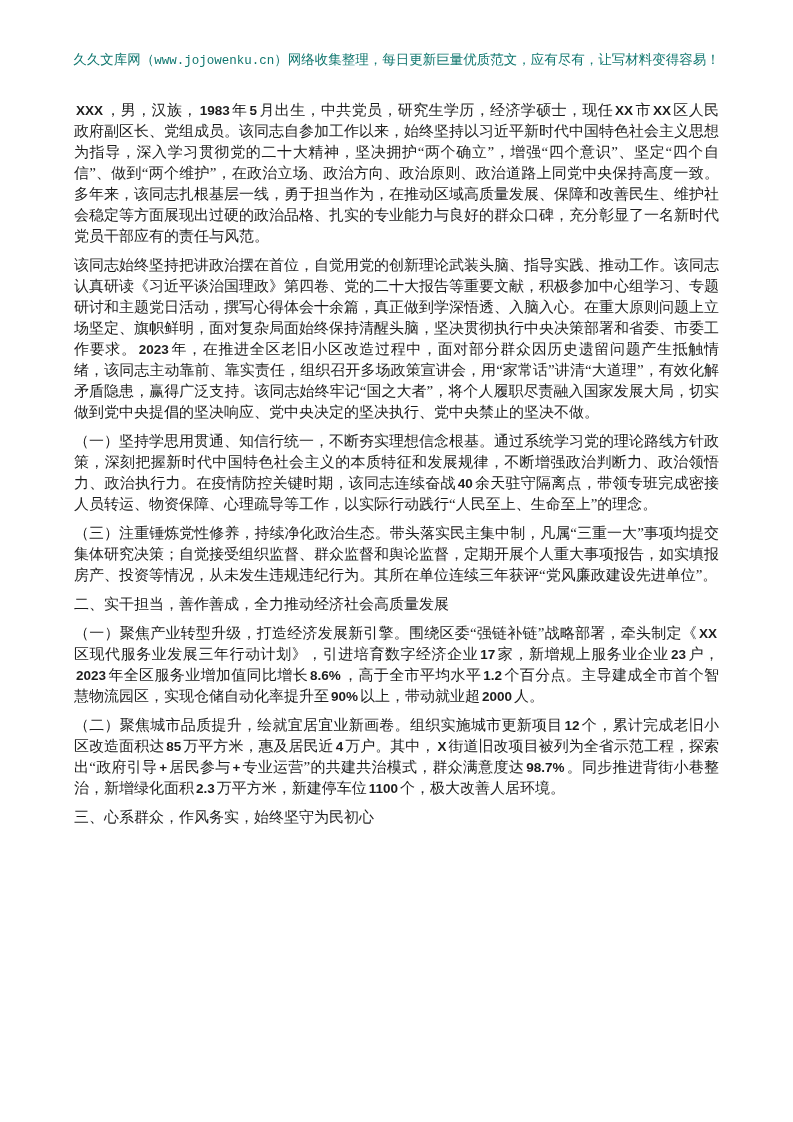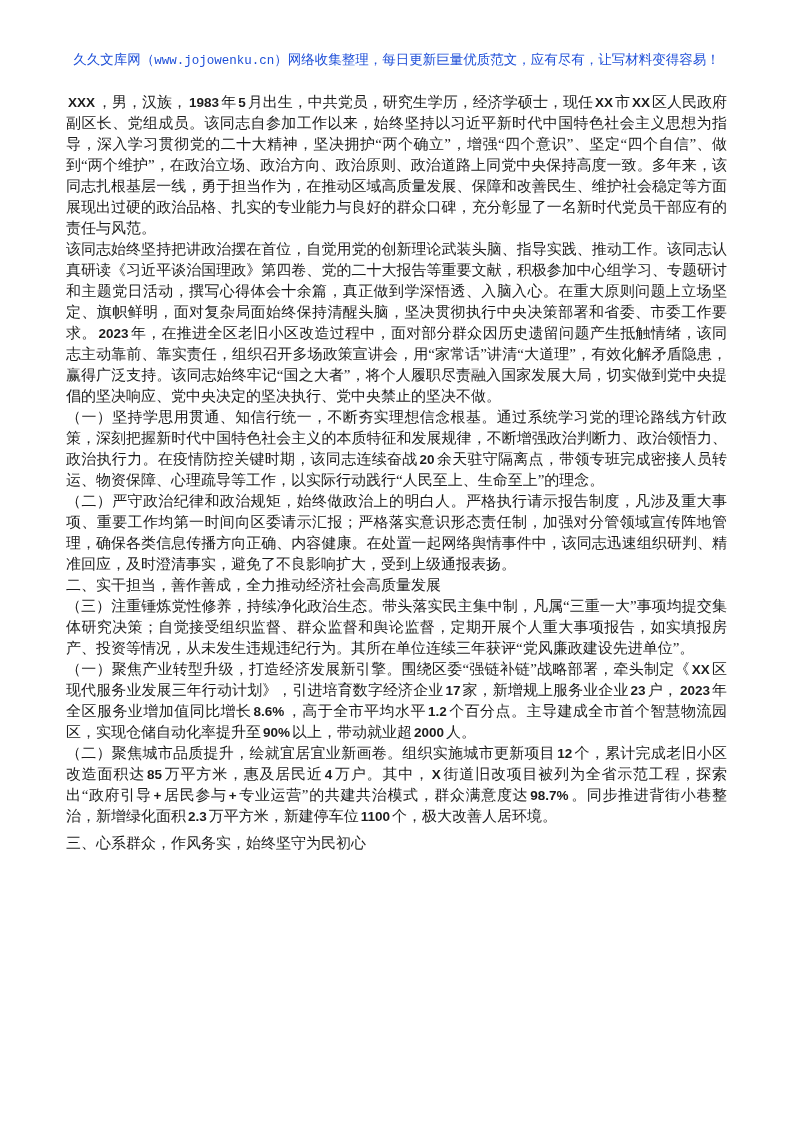--- a/index.html
+++ b/index.html
@@ -17,35 +17,35 @@
     overflow: hidden;
   }
   .doc-header {
     position: absolute;
     top: 51px;
     left: 0;
     width: 100%;
     text-align: center;
     font-size: 13.5px;
     line-height: 18px;
-    color: #1d4ed8;
+    color: #0f766e;
     white-space: nowrap;
   }
   .doc-body {
     position: absolute;
     top: 92px;
     left: 66px;
     width: 661px;
     font-size: 15px;
     line-height: 21px;
     text-align: justify;
     color: #1d1d1d;
   }
   .block {
-    margin: 0;
+    margin: 8px;
   }
   .block.heading {
     font-weight: normal; 
   }
   .block.heading-spaced {
     margin-top: 6px;
   }
   
   .ascii {
     font-family: "Liberation Sans", "DejaVu Sans", sans-serif;
@@ -68,27 +68,26 @@
   <div class="doc-header">
     <span>久久文库网（<span class="ascii">www.jojowenku.cn</span>）网络收集整理，每日更新巨量优质范文，应有尽有，让写材料变得容易！</span>
   </div>
 
   <div class="doc-body">
     <p class="block"><span class="ascii">XXX</span>，男，汉族，<span class="ascii">1983</span>年<span class="ascii">5</span>月出生，中共党员，研究生学历，经济学硕士，现任<span class="ascii">XX</span>市<span class="ascii">XX</span>区人民政府副区长、党组成员。该同志自参加工作以来，始终坚持以习近平新时代中国特色社会主义思想为指导，深入学习贯彻党的二十大精神，坚决拥护“两个确立”，增强“四个意识”、坚定“四个自信”、做到“两个维护”，在政治立场、政治方向、政治原则、政治道路上同党中央保持高度一致。多年来，该同志扎根基层一线，勇于担当作为，在推动区域高质量发展、保障和改善民生、维护社会稳定等方面展现出过硬的政治品格、扎实的专业能力与良好的群众口碑，充分彰显了一名新时代党员干部应有的责任与风范。</p>
 
 
     <p class="block">该同志始终坚持把讲政治摆在首位，自觉用党的创新理论武装头脑、指导实践、推动工作。该同志认真研读《习近平谈治国理政》第四卷、党的二十大报告等重要文献，积极参加中心组学习、专题研讨和主题党日活动，撰写心得体会十余篇，真正做到学深悟透、入脑入心。在重大原则问题上立场坚定、旗帜鲜明，面对复杂局面始终保持清醒头脑，坚决贯彻执行中央决策部署和省委、市委工作要求。<span class="ascii">2023</span>年，在推进全区老旧小区改造过程中，面对部分群众因历史遗留问题产生抵触情绪，该同志主动靠前、靠实责任，组织召开多场政策宣讲会，用“家常话”讲清“大道理”，有效化解矛盾隐患，赢得广泛支持。该同志始终牢记“国之大者”，将个人履职尽责融入国家发展大局，切实做到党中央提倡的坚决响应、党中央决定的坚决执行、党中央禁止的坚决不做。</p>
 
-    <p class="block">（一）坚持学思用贯通、知信行统一，不断夯实理想信念根基。通过系统学习党的理论路线方针政策，深刻把握新时代中国特色社会主义的本质特征和发展规律，不断增强政治判断力、政治领悟力、政治执行力。在疫情防控关键时期，该同志连续奋战<span class="ascii">20</span>余天驻守隔离点，带领专班完成密接人员转运、物资保障、心理疏导等工作，以实际行动践行“人民至上、生命至上”的理念。</p>
+    <p class="block">（一）坚持学思用贯通、知信行统一，不断夯实理想信念根基。通过系统学习党的理论路线方针政策，深刻把握新时代中国特色社会主义的本质特征和发展规律，不断增强政治判断力、政治领悟力、政治执行力。在疫情防控关键时期，该同志连续奋战<span class="ascii">40</span>余天驻守隔离点，带领专班完成密接人员转运、物资保障、心理疏导等工作，以实际行动践行“人民至上、生命至上”的理念。</p>
 
-    <p class="block">（二）严守政治纪律和政治规矩，始终做政治上的明白人。严格执行请示报告制度，凡涉及重大事项、重要工作均第一时间向区委请示汇报；严格落实意识形态责任制，加强对分管领域宣传阵地管理，确保各类信息传播方向正确、内容健康。在处置一起网络舆情事件中，该同志迅速组织研判、精准回应，及时澄清事实，避免了不良影响扩大，受到上级通报表扬。</p>
+
+    <p class="block">（三）注重锤炼党性修养，持续净化政治生态。带头落实民主集中制，凡属“三重一大”事项均提交集体研究决策；自觉接受组织监督、群众监督和舆论监督，定期开展个人重大事项报告，如实填报房产、投资等情况，从未发生违规违纪行为。其所在单位连续三年获评“党风廉政建设先进单位”。</p>
 
     <p class="block heading">二、实干担当，善作善成，全力推动经济社会高质量发展</p>
-
-    <p class="block">（三）注重锤炼党性修养，持续净化政治生态。带头落实民主集中制，凡属“三重一大”事项均提交集体研究决策；自觉接受组织监督、群众监督和舆论监督，定期开展个人重大事项报告，如实填报房产、投资等情况，从未发生违规违纪行为。其所在单位连续三年获评“党风廉政建设先进单位”。</p>
 
 
     <p class="block">（一）聚焦产业转型升级，打造经济发展新引擎。围绕区委“强链补链”战略部署，牵头制定《<span class="ascii">XX</span>区现代服务业发展三年行动计划》，引进培育数字经济企业<span class="ascii">17</span>家，新增规上服务业企业<span class="ascii">23</span>户，<span class="ascii">2023</span>年全区服务业增加值同比增长<span class="ascii">8.6%</span>，高于全市平均水平<span class="ascii">1.2</span>个百分点。主导建成全市首个智慧物流园区，实现仓储自动化率提升至<span class="ascii">90%</span>以上，带动就业超<span class="ascii">2000</span>人。</p>
 
     <p class="block">（二）聚焦城市品质提升，绘就宜居宜业新画卷。组织实施城市更新项目<span class="ascii">12</span>个，累计完成老旧小区改造面积达<span class="ascii">85</span>万平方米，惠及居民近<span class="ascii">4</span>万户。其中，<span class="ascii">X</span>街道旧改项目被列为全省示范工程，探索出“政府引导<span class="ascii">+</span>居民参与<span class="ascii">+</span>专业运营”的共建共治模式，群众满意度达<span class="ascii">98.7%</span>。同步推进背街小巷整治，新增绿化面积<span class="ascii">2.3</span>万平方米，新建停车位<span class="ascii">1100</span>个，极大改善人居环境。</p>
 
 
     <p class="block heading heading-spaced">三、心系群众，作风务实，始终坚守为民初心</p>
   </div>
 

